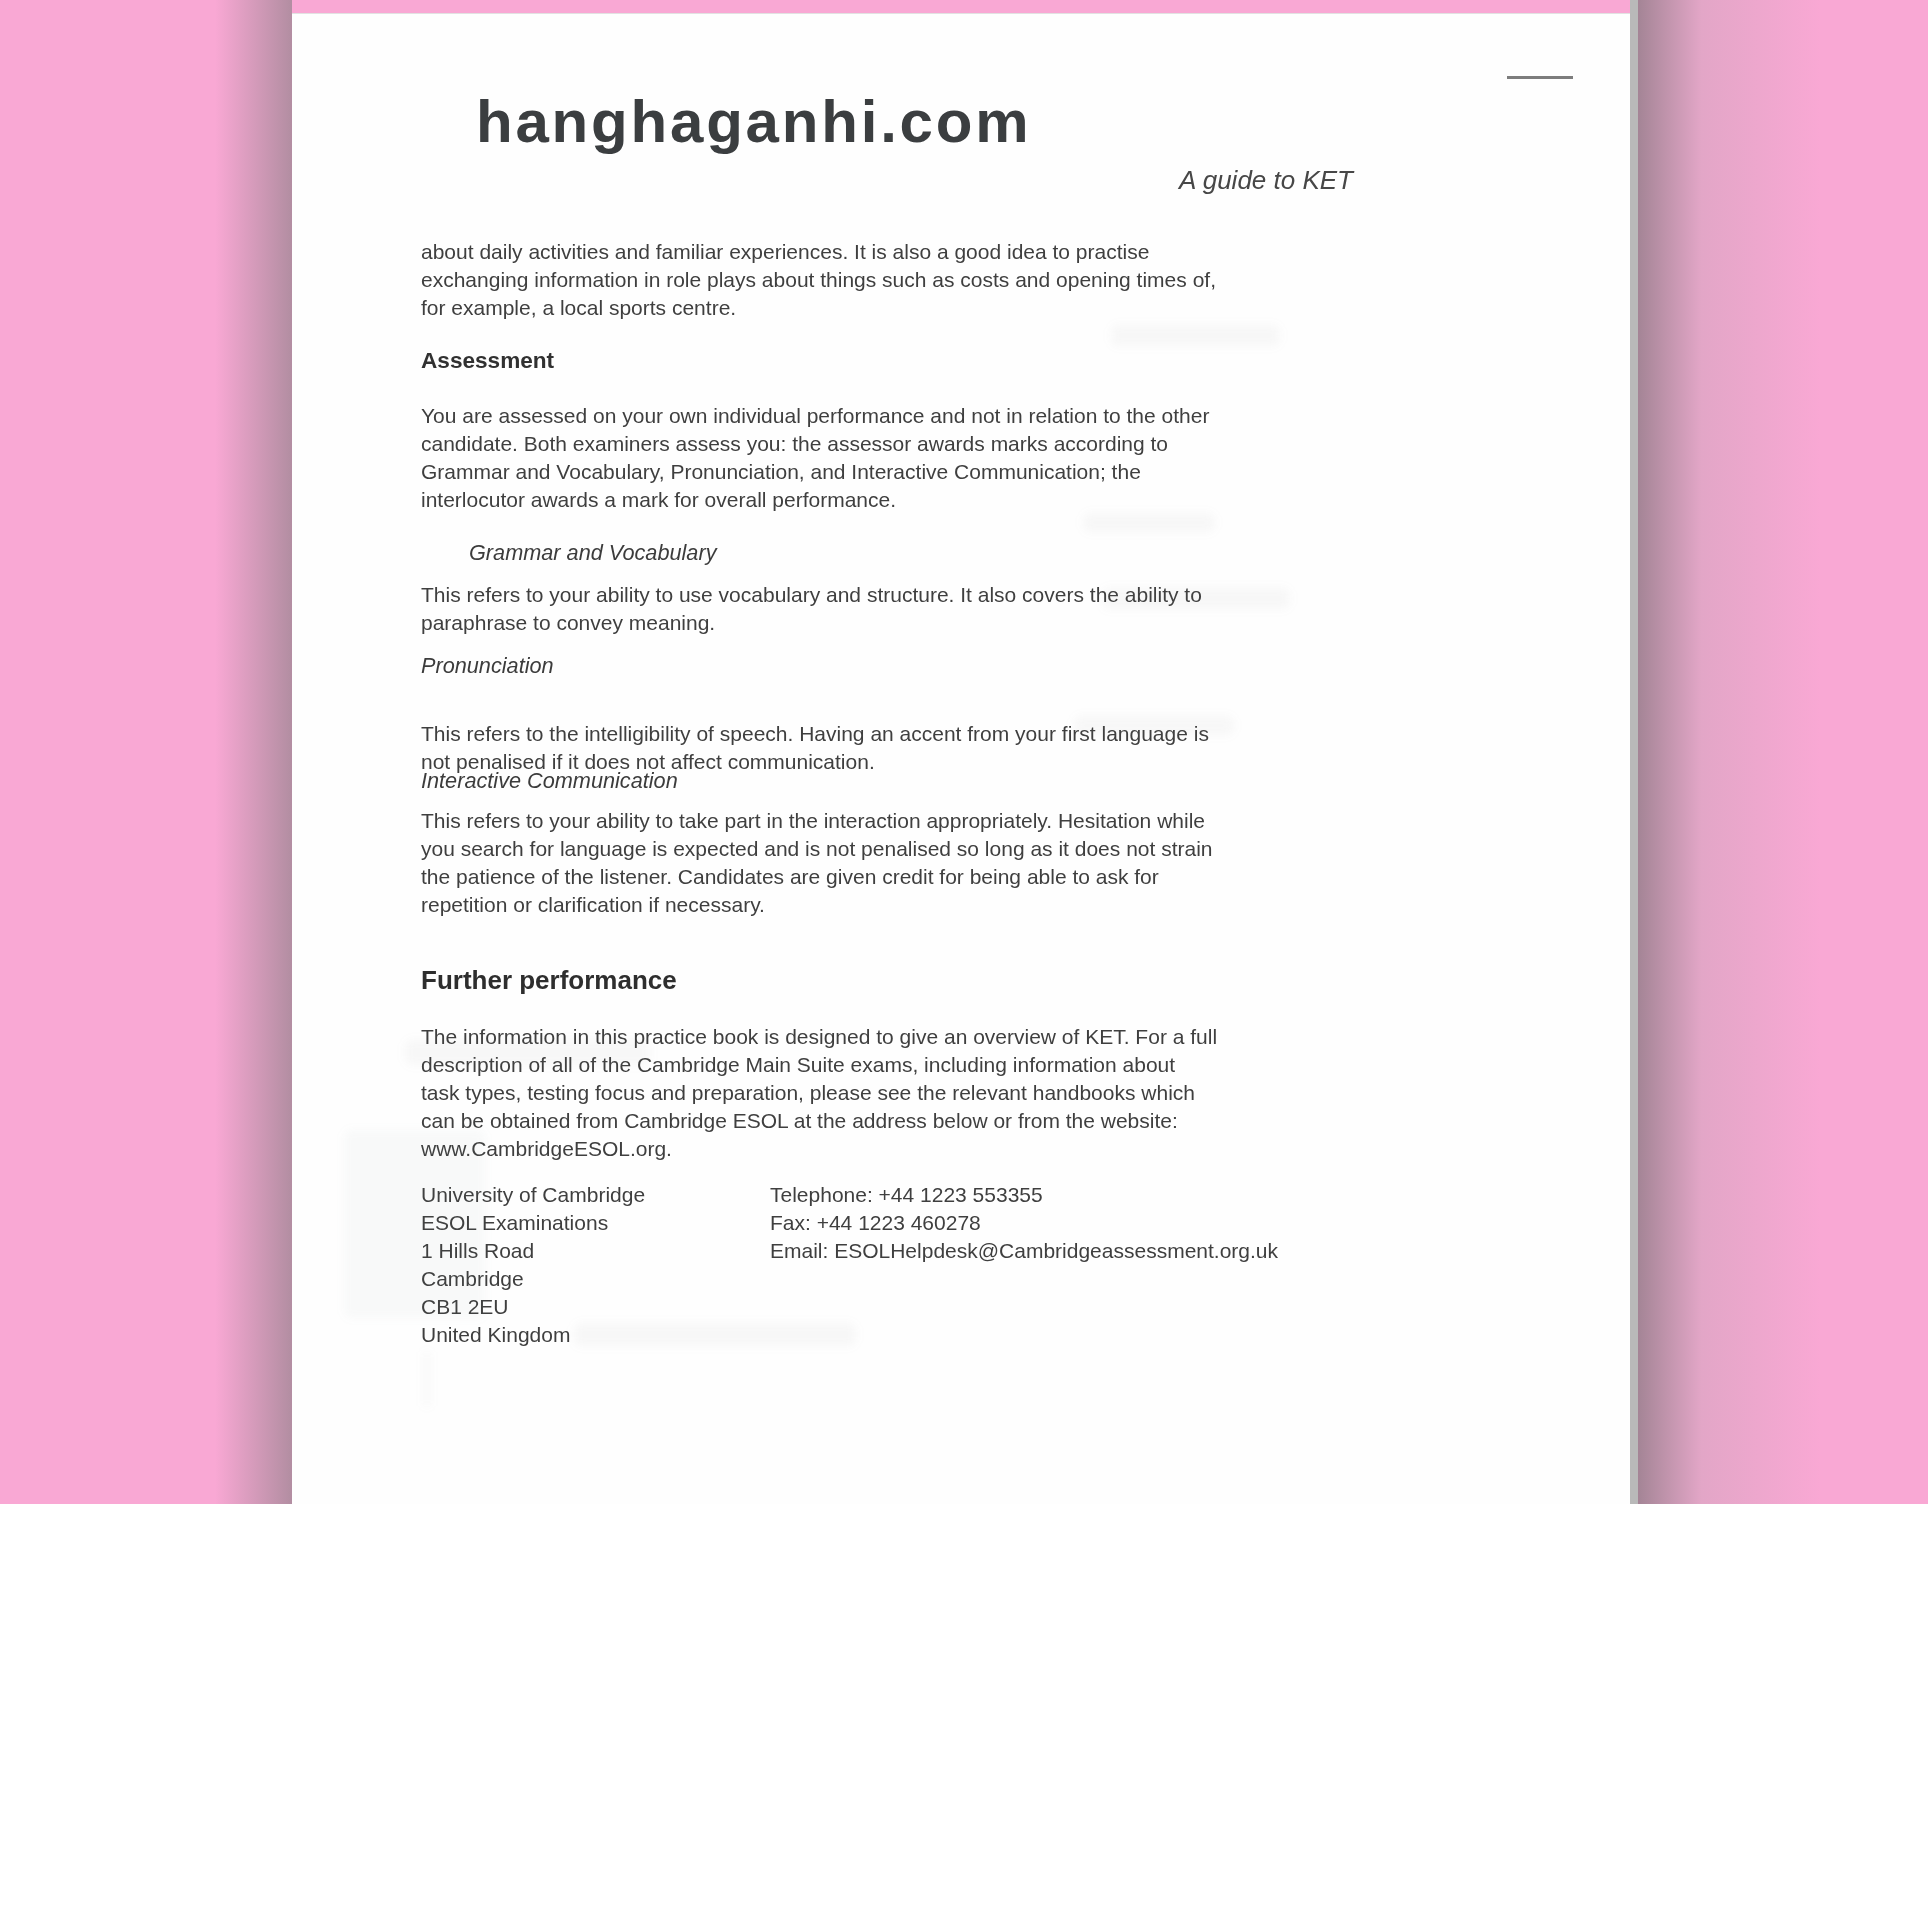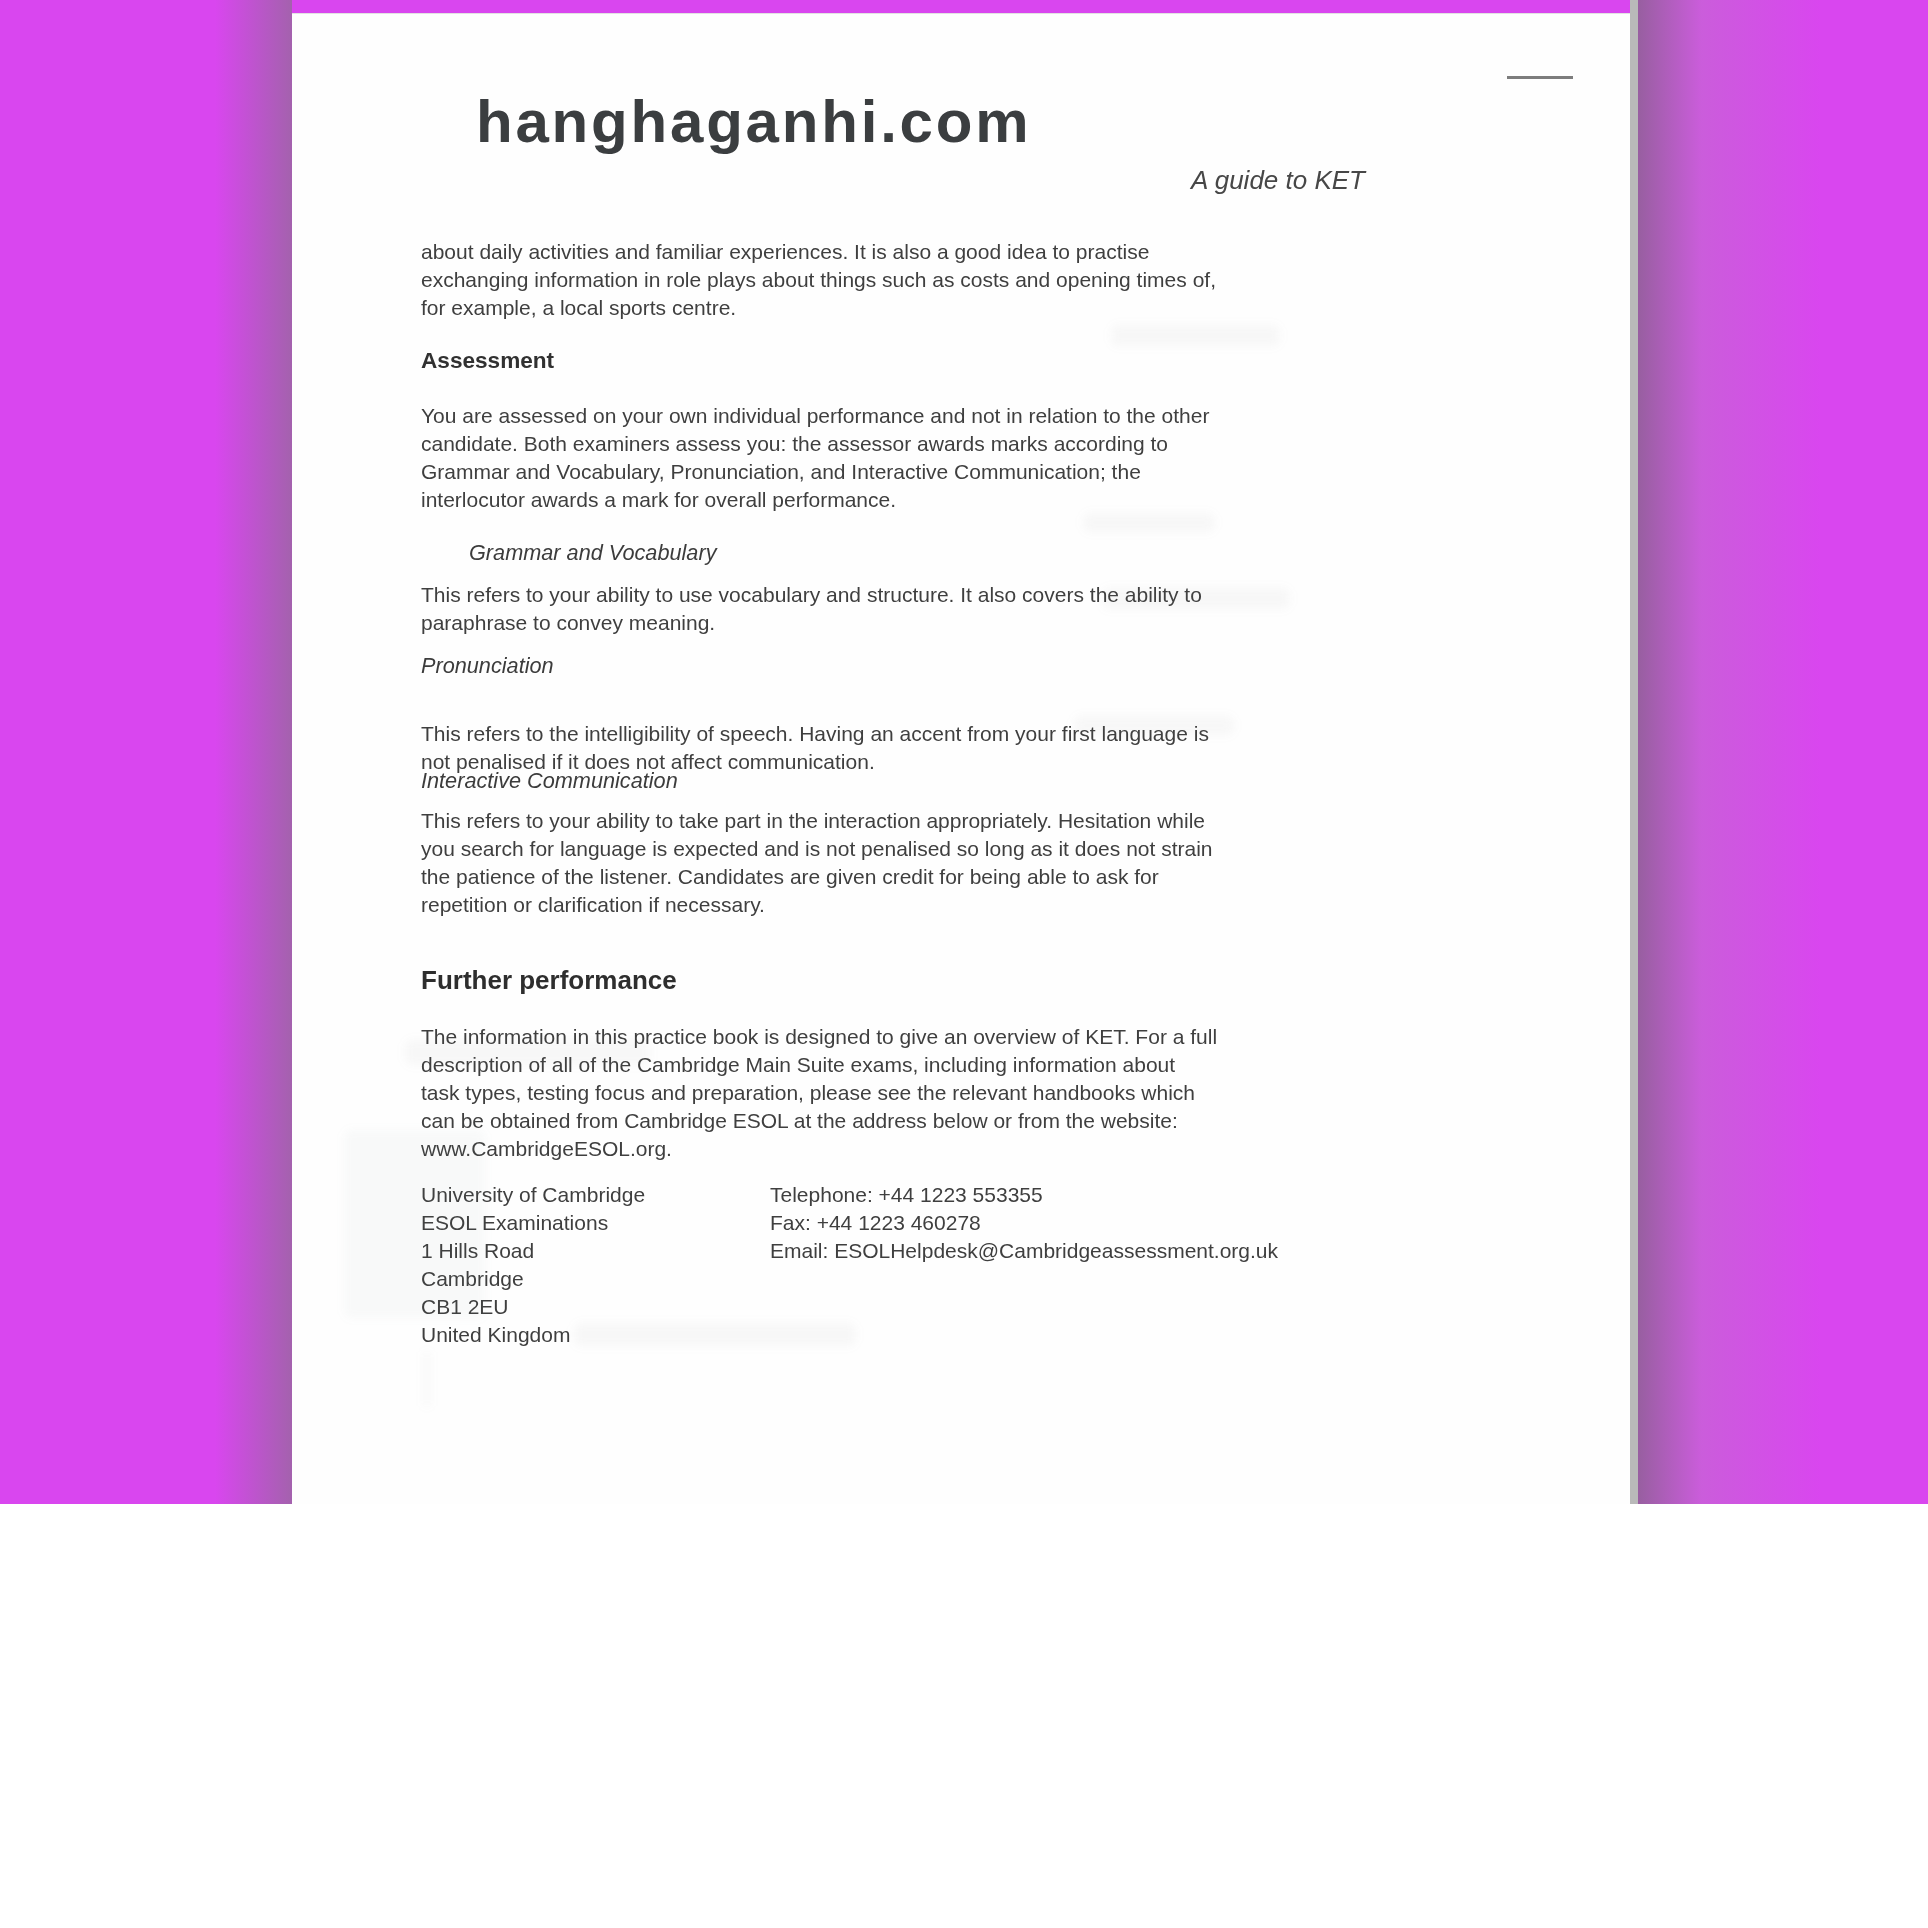--- a/index.html
+++ b/index.html
@@ -5,21 +5,21 @@
   html, body {
     margin: 0;
     padding: 0;
     background: #ffffff;
     font-family: "Liberation Sans", sans-serif;
   }
   .stage {
     position: relative;
     width: 1928px;
     height: 1504px;
-    background: #d946ef;
+    background: #f9a8d4;
     overflow: hidden;
   }
   
   .page {
     position: absolute;
     left: 292px;
     top: 13px;
     width: 1345px;
     height: 1901px;
     background: #fefefe;
@@ -63,21 +63,21 @@
     color: #3b3e40;
     font-weight: bold;
     letter-spacing: 2.8px;
     white-space: nowrap;
   }
   .wm-top  { left: 184px; top: 73px;  font-size: 60px; }
   .wm-btm  { left: 350px; top: 1797px; font-size: 73px; }
   
   .running-header {
     position: absolute;
-    right: 272px;
+    right: 284px;
     top: 151px;
     font-size: 26px;
     font-style: italic;
     color: #474747;
     white-space: nowrap;
   }
   .top-line {
     position: absolute;
     left: 1215px;
     top: 62px;

